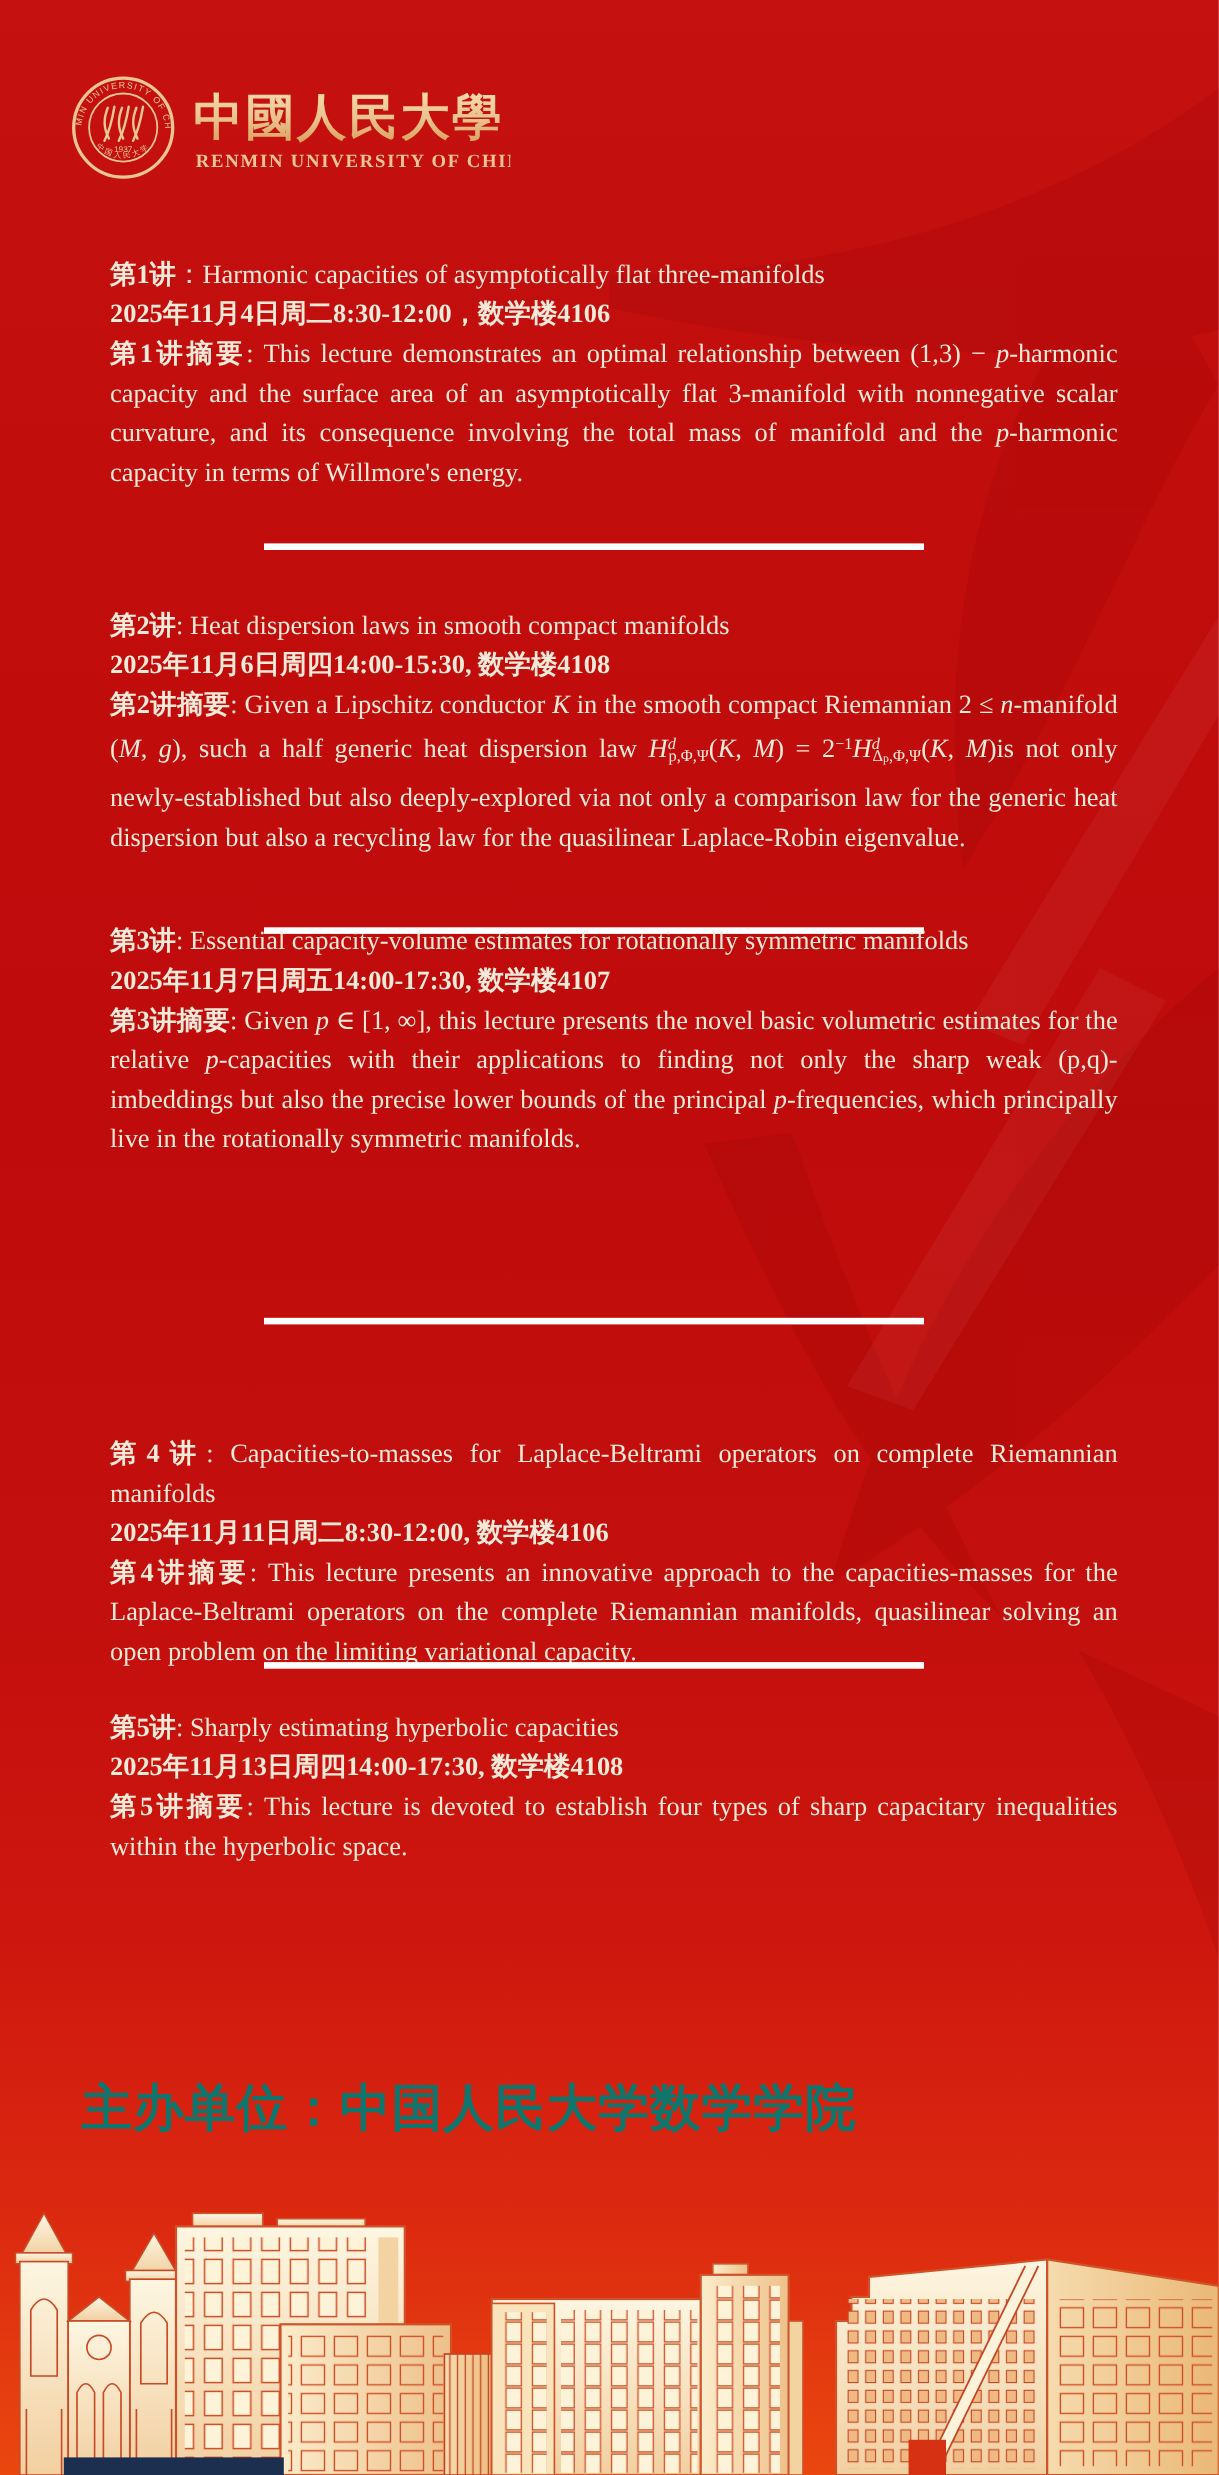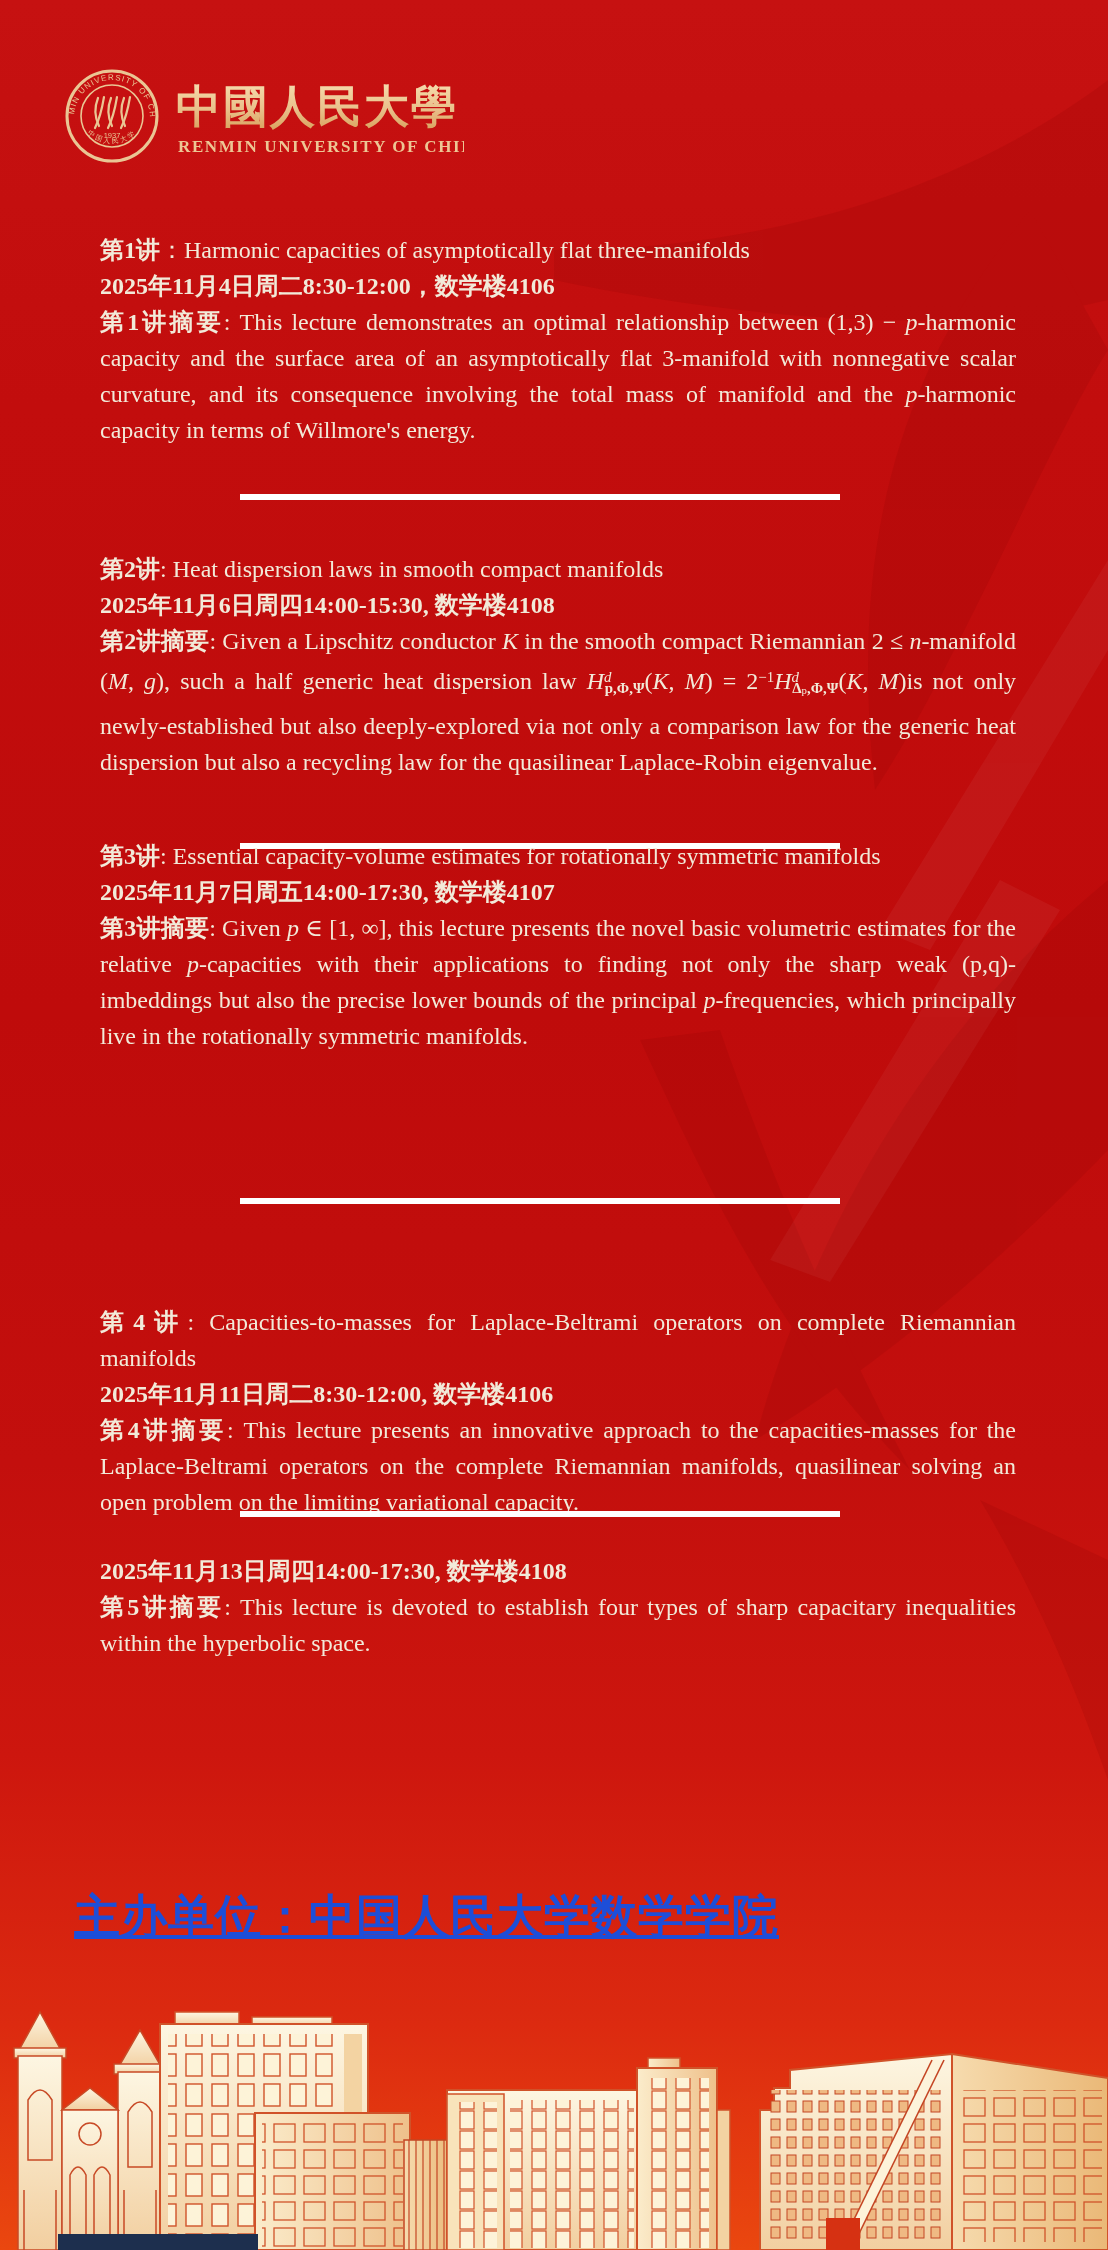--- a/index.html
+++ b/index.html
@@ -13,27 +13,27 @@
   .logo{position:absolute;left:64px;top:68px;}
   .lecture{position:absolute;left:100px;width:916px;font-size:24px;line-height:36px;}
   .lec-title,.lec-abs{text-align:justify;}
   .lec-abs{margin:0;}
   .cnb{font-weight:bold;}
   .lec-date{font-weight:bold;}
   .divider{position:absolute;left:240px;width:600px;height:6px;background:#ffffff;}
   .organizer{
     position:absolute;left:74px;top:1886px;
     font-family:"Liberation Sans","DejaVu Sans",sans-serif;
-    font-weight:bold;font-size:46px;letter-spacing:1px;color:#1d4ed8;text-decoration:underline;
+    font-weight:bold;font-size:46px;letter-spacing:1px;color:#0f766e;
   }
   .skyline{position:absolute;left:0;bottom:0;width:1108px;height:260px;display:block;}
   .seg-i{font-style:italic;}
   .seg-sup,.seg-supi{font-size:0.62em;vertical-align:0.5em;}
   .seg-supi{font-style:italic;}
-  .seg-sub,.seg-subn{font-size:0.62em;vertical-align:-0.25em;font-weight:bold;}
+  .seg-sub,.seg-subn{font-size:0.62em;vertical-align:-0.25em;}
   .seg-subn{margin-left:-0.45em;}
   .seg-subp{font-size:0.45em;vertical-align:-0.45em;}
 </style>
 </head>
 <body>
 
 <svg class="watermark" viewBox="0 0 1108 2250" aria-hidden="true">
   <g fill="#8f0404" opacity="0.18">
     <path d="M554 250 C 800 250 990 170 1108 80 L1108 300 C 950 340 720 315 554 280 Z"></path>
     <path d="M1030 210 C 890 380 850 560 875 790 C 960 660 1045 450 1108 350 Z"></path>
@@ -102,20 +102,21 @@
 <div class="divider" style="top:1198px"></div>
 
 <section class="lecture" style="top:1304px">
   <div class="lec-title"><span class="cnb">第4讲</span><span>: </span><span>Capacities-to-masses for Laplace-Beltrami operators on complete Riemannian manifolds</span></div>
   <div class="lec-date">2025年11月11日周二8:30-12:00, 数学楼4106</div>
   <p class="lec-abs"><span class="cnb">第4讲摘要</span><span>: This lecture presents an innovative approach to the capacities-masses for the Laplace-Beltrami operators on the complete Riemannian manifolds, quasilinear solving an open problem on the limiting variational capacity.</span></p>
 </section>
 <div class="divider" style="top:1511px"></div>
 
 <section class="lecture" style="top:1553px">
+  <div class="lec-title"><span class="cnb">第5讲</span><span>: </span><span>Sharply estimating hyperbolic capacities</span></div>
   <div class="lec-date">2025年11月13日周四14:00-17:30, 数学楼4108</div>
   <p class="lec-abs"><span class="cnb">第5讲摘要</span><span>: This lecture is devoted to establish four types of sharp capacitary inequalities within the hyperbolic space.</span></p>
 </section>
 
 <div class="organizer">主办单位：中国人民大学数学学院</div>
 
 <svg class="skyline" viewBox="0 0 1108 260" aria-hidden="true">
   <defs>
     <linearGradient id="gcream" x1="0" y1="0" x2="0" y2="1">
       <stop offset="0" stop-color="#fdf6e2"></stop>

